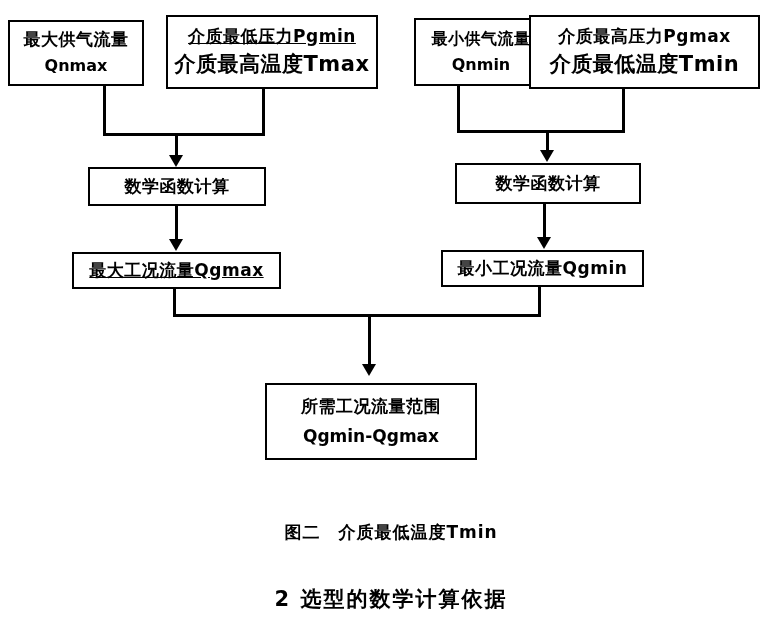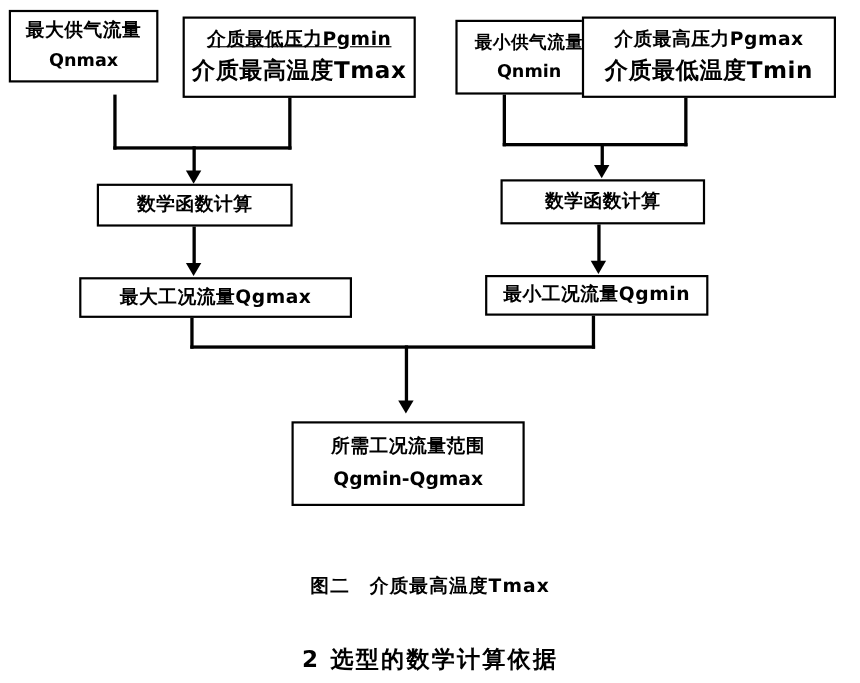--- a/index.html
+++ b/index.html
@@ -43,40 +43,40 @@
     font-family: "DejaVu Sans", "Liberation Sans", sans-serif;
     font-weight: 600;
     letter-spacing: 0.5px;
   }
   .latin {
     font-family: "DejaVu Sans", "Liberation Sans", sans-serif;
     font-weight: 600;
   }
 
   
-  #box-qnmax     { left: 8px;   top: 9px;  width: 136px; height: 66px;  font-size: 17px; }
+  #box-qnmax     { left: 8px;   top: 20px;  width: 136px; height: 66px;  font-size: 17px; }
   #box-qnmax .l1 { font-size: 17px; }
   #box-qnmax .l2 { font-size: 16px; margin-top: 5px; }
 
   #box-pgmin-tmax     { left: 166px; top: 15px;  width: 212px; height: 74px; font-size: 17px; }
   #box-pgmin-tmax .l1 { font-size: 17px; text-decoration: underline; }
   #box-pgmin-tmax .l2 { font-size: 21px; margin-top: 4px; }
 
   #box-qnmin     { left: 414px; top: 18px;  width: 134px; height: 68px;  font-size: 17px; }
   #box-qnmin .l1 { font-size: 16px; }
   #box-qnmin .l2 { font-size: 16px; margin-top: 5px; }
 
   #box-pgmax-tmin     { left: 529px; top: 15px;  width: 231px; height: 74px; font-size: 17px; }
   #box-pgmax-tmin .l1 { font-size: 17px; }
   #box-pgmax-tmin .l2 { font-size: 21px; margin-top: 4px; }
 
   #box-math-left  { left: 88px;  top: 167px; width: 178px; height: 39px; font-size: 17px; }
   #box-math-right { left: 455px; top: 163px; width: 186px; height: 41px; font-size: 17px; }
 
-  #box-qgmax { left: 72px;  top: 252px; width: 248px; height: 37px; font-size: 17px; }
+  #box-qgmax { left: 72px;  top: 252px; width: 209px; height: 37px; font-size: 17px; text-decoration: underline; }
   #box-qgmin { left: 441px; top: 250px; width: 203px; height: 37px; font-size: 17px; }
 
   #box-range     { left: 265px; top: 383px; width: 212px; height: 77px; }
   #box-range .l1 { font-size: 17px; }
   #box-range .l2 { font-size: 17px; margin-top: 8px; }
 
   
   .v-line, .h-line {
     position: absolute;
     background: #000000;
@@ -183,17 +183,17 @@
   <div class="v-line" style="left:538px; top:287px; height:30px;"></div>
   <div class="h-line" style="left:173px; top:314px; width:368px;"></div>
   <div class="v-line" style="left:368px; top:314px; height:52px;"></div>
   <div class="arrow-head" style="left:362px; top:364px;"></div>
 
   <div class="box" id="box-range">
     <span class="line cn l1">所需工况流量范围</span>
     <span class="line latin l2">Qgmin-Qgmax</span>
   </div>
 
-  <div class="caption" id="figure-caption">图二　介质最高温度Tmax</div>
+  <div class="caption" id="figure-caption">图二　介质最低温度Tmin</div>
 
   <div class="caption" id="section-heading">2  选型的数学计算依据</div>
 
 </div>
 
 </body></html>

